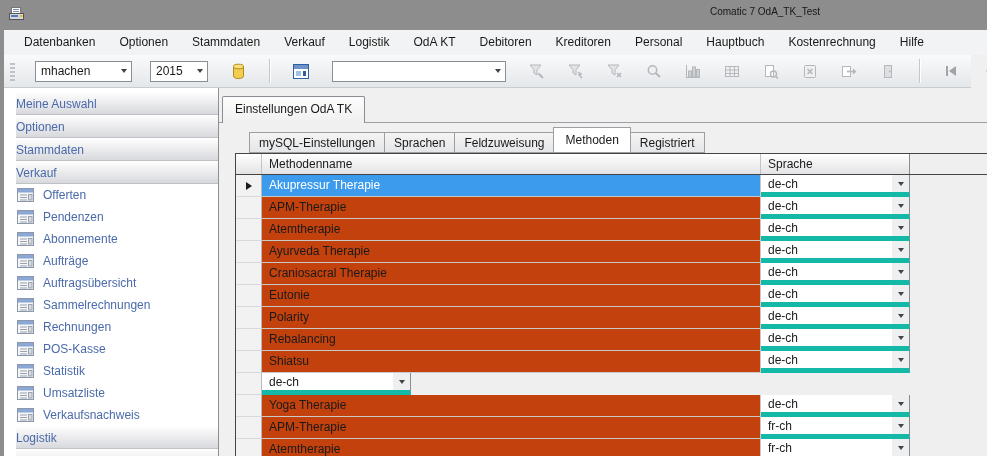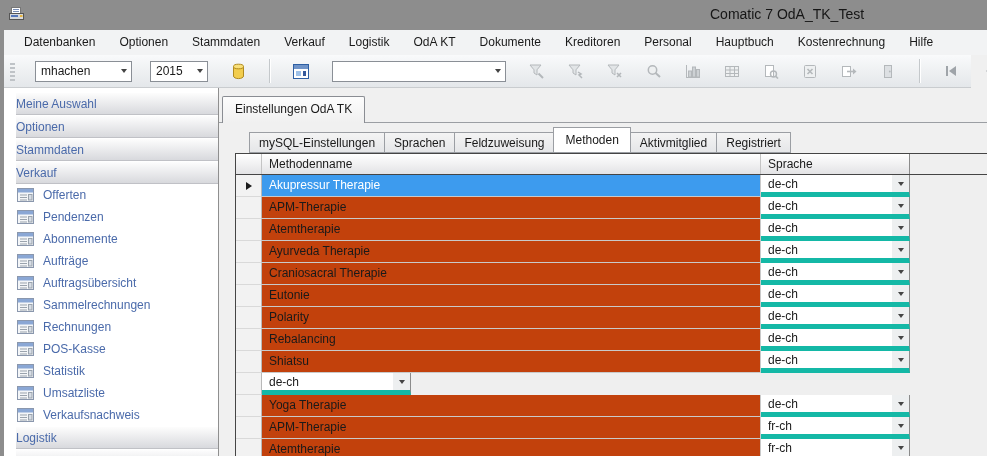--- a/index.html
+++ b/index.html
@@ -4,21 +4,21 @@
 <style>
   :root { --sel:#3d9bee; --sbtext:#4a6aaa; }
   * { margin:0; padding:0; box-sizing:border-box; }
   html,body { width:987px; height:456px; overflow:hidden; }
   body { font-family:"Liberation Sans", sans-serif; font-size:12px; color:#1a1a1a; background:#f0f0f0; position:relative; }
 
   
   .titlebar { position:absolute; top:0; left:0; right:0; height:30px;
     background:linear-gradient(#979797,#868686); }
   .app-icon { position:absolute; left:8px; top:6px; }
-  .win-title { position:absolute; left:710px; top:6px; font-size:14px; color:#161616; }
+  .win-title { position:absolute; left:710px; top:6px; font-size:10px; color:#161616; }
 
   
   .win-edge { position:absolute; left:0; top:30px; bottom:0; width:4px; background:#8d8d8d; }
 
   
   .menubar { position:absolute; top:30px; left:4px; right:0; height:25px; background:#f2f3f4;
     display:flex; align-items:flex-start; padding-left:8px; }
   .menu-item { padding:0 12px; line-height:25px; cursor:default; white-space:nowrap; }
 
   
@@ -102,21 +102,21 @@
 <div class="win-edge"></div>
 
 <div class="menubar">
   <div style="display:flex;">
       <div class="menu-item">Datenbanken</div>
       <div class="menu-item">Optionen</div>
       <div class="menu-item">Stammdaten</div>
       <div class="menu-item">Verkauf</div>
       <div class="menu-item">Logistik</div>
       <div class="menu-item">OdA KT</div>
-      <div class="menu-item">Dokumente</div>
+      <div class="menu-item">Debitoren</div>
       <div class="menu-item">Kreditoren</div>
       <div class="menu-item">Personal</div>
       <div class="menu-item">Hauptbuch</div>
       <div class="menu-item">Kostenrechnung</div>
       <div class="menu-item">Hilfe</div>
     </div>
 </div>
 
 <div class="toolbar">
   <div class="grip"></div>
@@ -417,21 +417,20 @@
     </div>
 
   <div class="main">
     <div class="page-tab">Einstellungen OdA TK</div>
     <div class="page-panel">
       <div class="subtabs">
           <div class="subtab">mySQL-Einstellungen</div>
           <div class="subtab">Sprachen</div>
           <div class="subtab">Feldzuweisung</div>
           <div class="subtab active">Methoden</div>
-          <div class="subtab">Aktivmitglied</div>
           <div class="subtab">Registriert</div>
         </div>
       <div class="grid">
         <div class="ghead">
           <div class="hcell hrh"></div>
           <div class="hcell hname">Methodenname</div>
           <div class="hcell hlang">Sprache</div>
           <div class="hcell hfill"></div>
         </div>
         <div>

